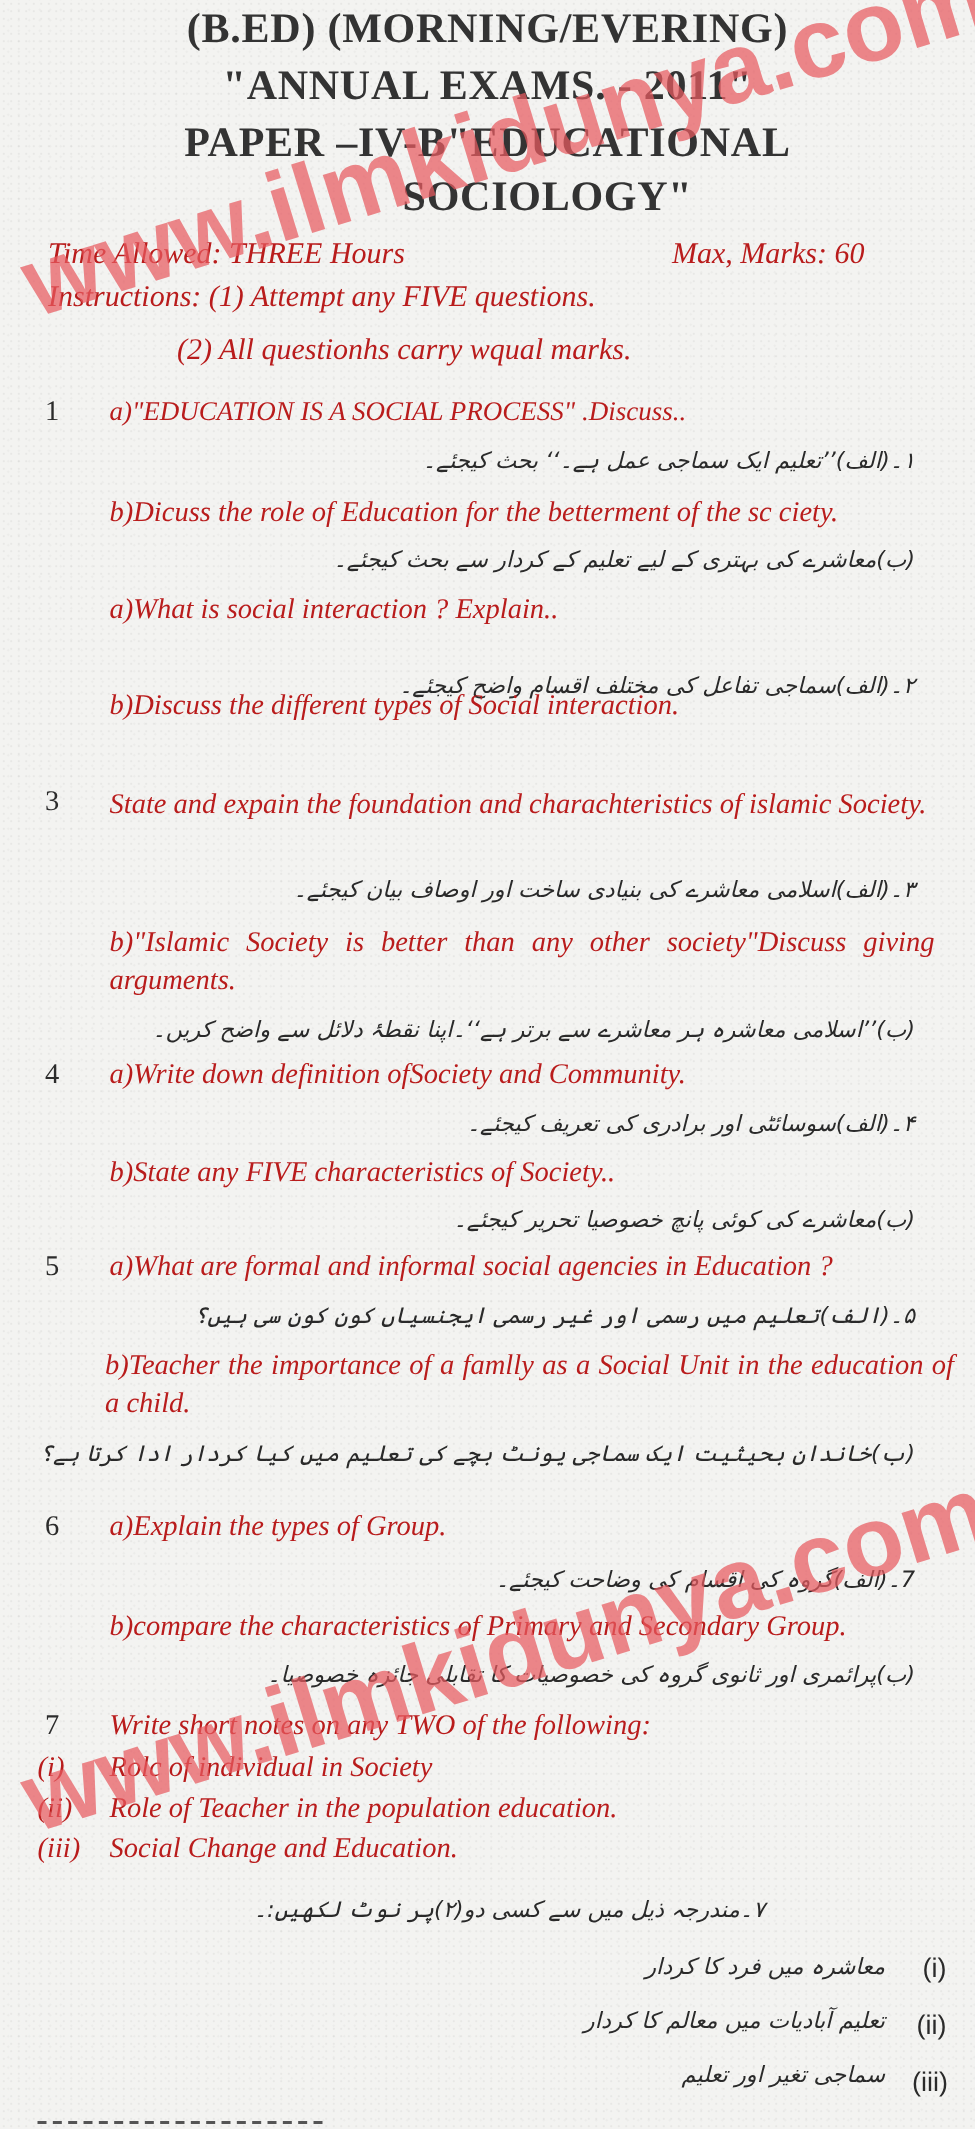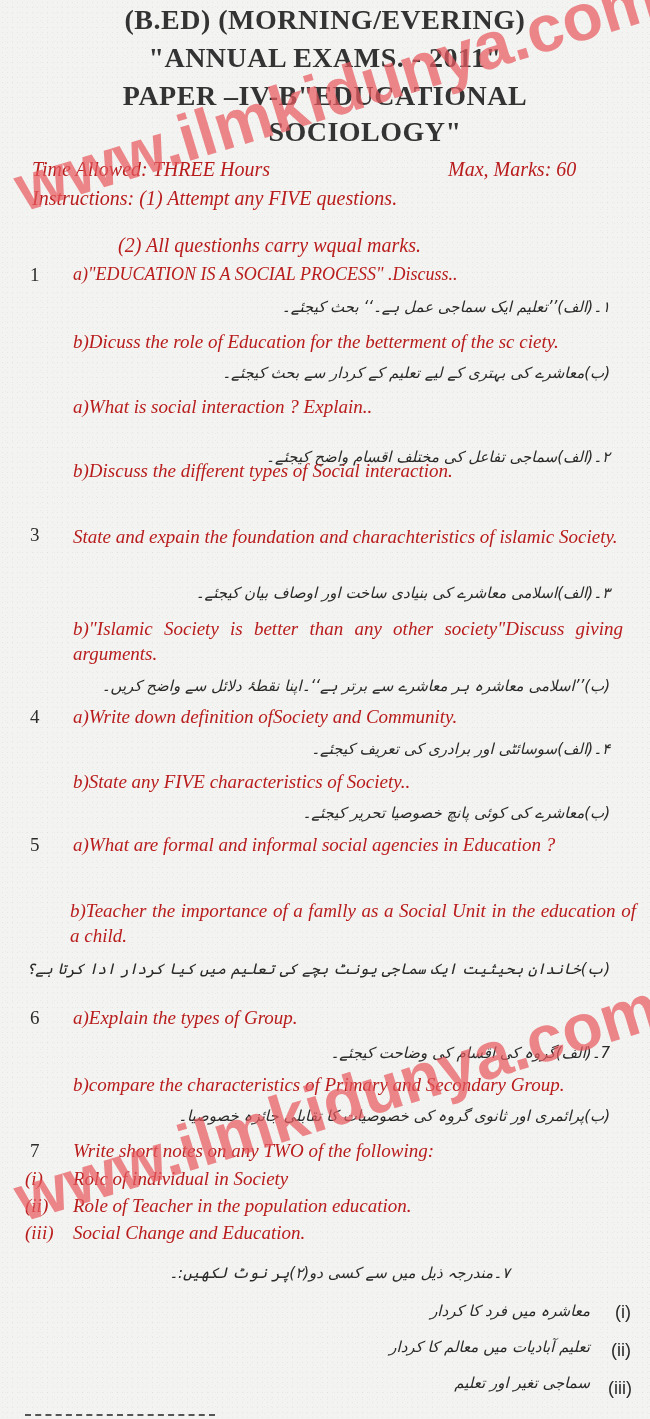--- a/index.html
+++ b/index.html
@@ -50,21 +50,21 @@
   <div class="grain"></div>
 
   <div class="hdr" style="top:4px;">(B.ED)  (MORNING/EVERING)</div>
   <div class="hdr" style="top:42px;">"ANNUAL  EXAMS.  -  2011"</div>
   <div class="hdr" style="top:80px;">PAPER  –IV-B"EDUCATIONAL</div>
   <div class="hdr" style="top:116px; padding-left:40px;">SOCIOLOGY"</div>
 
   <div class="line" style="left:32px; top:158px; font-size:20px;">Time Allowed: THREE Hours</div>
   <div class="line" style="left:448px; top:158px; font-size:20px;">Max, Marks: 60</div>
   <div class="line" style="left:32px; top:187px; font-size:20px;">Instructions: (1) Attempt any FIVE questions.</div>
-  <div class="line" style="left:118px; top:234px; font-size:20px;">(2) All questionhs carry wqual marks.</div>
+  <div class="line" style="left:118px; top:222px; font-size:20px;">(2) All questionhs carry wqual marks.</div>
 
   <div class="qnum" style="top:264px;">1</div>
   <div class="line ind" style="top:264px; font-size:18px;">a)"EDUCATION IS A SOCIAL PROCESS" .Discuss..</div>
   <div class="ur" style="top:298px;">۱۔(الف)’’تعلیم ایک سماجی عمل ہے۔‘‘ بحث کیجئے۔</div>
   <div class="line ind" style="top:331px;">b)Dicuss the role of Education for the betterment of the sc ciety.</div>
   <div class="ur" style="top:364px;">(ب)معاشرے کی بہتری کے لیے تعلیم کے کردار سے بحث کیجئے۔</div>
 
   <div class="qnum" style="top:396px;"></div>
   <div class="line ind" style="top:396px;">a)What is social interaction ? Explain..</div>
   <div class="ur" style="top:448px;">۲۔(الف)سماجی تفاعل کی مختلف اقسام واضح کیجئے۔</div>
@@ -77,20 +77,21 @@
   <div class="ur" style="top:677px;">(ب)’’اسلامی معاشرہ ہر معاشرے سے برتر ہے‘‘۔اپنا نقطۂ دلائل سے واضح کریں۔</div>
 
   <div class="qnum" style="top:706px;">4</div>
   <div class="line ind" style="top:706px;">a)Write down definition ofSociety and Community.</div>
   <div class="ur" style="top:740px;">۴۔(الف)سوسائٹی اور برادری کی تعریف کیجئے۔</div>
   <div class="line ind" style="top:771px;">b)State any FIVE characteristics of Society..</div>
   <div class="ur" style="top:804px;">(ب)معاشرے کی کوئی پانچ خصوصیا تحریر کیجئے۔</div>
 
   <div class="qnum" style="top:834px;">5</div>
   <div class="line ind" style="top:834px;">a)What are formal and informal social agencies in Education ?</div>
+  <div class="ur" style="top:868px;">۵۔(الف)تعلیم میں رسمی اور غیر رسمی ایجنسیاں کون کون سی ہیں؟</div>
   <div class="line wrap" style="left:70px; top:898px; width:566px;">b)Teacher the importance of a famlly as a Social Unit in the education of a child.</div>
   <div class="ur" style="top:960px;">(ب)خاندان بحیثیت ایک سماجی یونٹ بچے کی تعلیم میں کیا کردار ادا کرتا ہے؟</div>
 
   <div class="qnum" style="top:1007px;">6</div>
   <div class="line ind" style="top:1007px;">a)Explain the types of Group.</div>
   <div class="ur" style="top:1044px;">7۔(الف)گروہ کی اقسام کی وضاحت کیجئے۔</div>
   <div class="line ind" style="top:1074px;">b)compare the characteristics of Primary and Secondary Group.</div>
   <div class="ur" style="top:1107px;">(ب)پرائمری اور ثانوی گروہ کی خصوصیات کا تقابلی جائزہ خصوصیا۔</div>
 
   <div class="qnum" style="top:1140px;">7</div>

